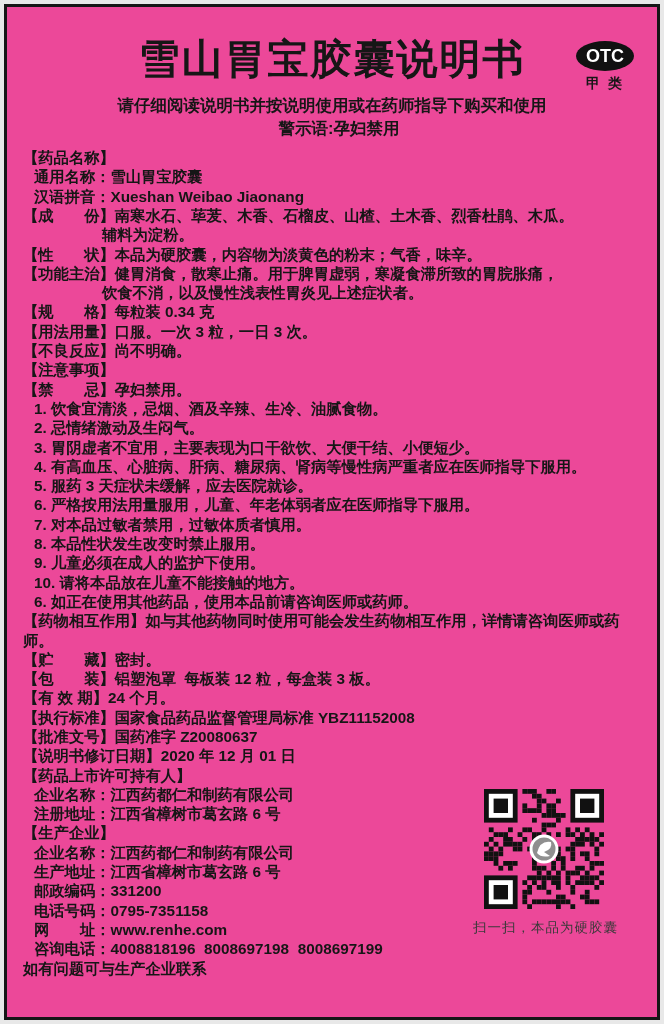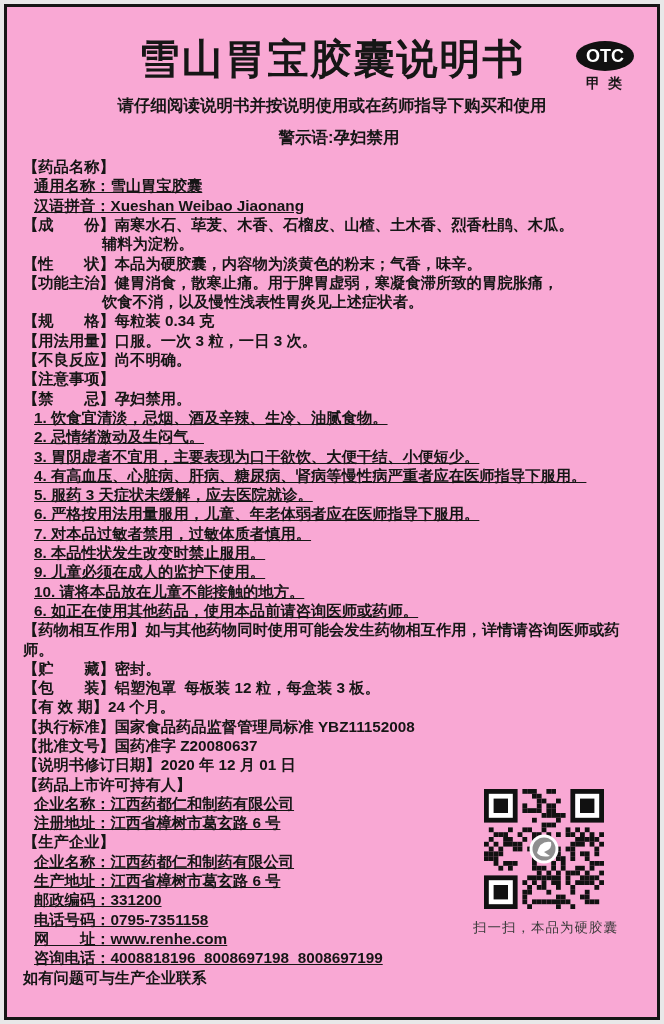--- a/index.html
+++ b/index.html
@@ -1,34 +1,34 @@
 <!DOCTYPE html>
 <html><head>
 <meta charset="utf-8">
 <style>
   html,body{margin:0;padding:0;background:#e8e8e8;}
   body{width:664px;height:1024px;}
   .sheet{
     position:relative;box-sizing:border-box;width:656px;height:1016px;margin:4px;
-    border:3px solid #161616;background:#f9a8d4;overflow:hidden;
+    border:3px solid #161616;background:#ec4899;overflow:hidden;
     font-family:"Liberation Sans","DejaVu Sans",sans-serif;font-weight:bold;color:#161616;
   }
   .header{position:relative;text-align:center;padding-top:30px;}
   .title{font-size:41px;letter-spacing:2px;line-height:1.1;}
   .otc{position:absolute;top:34px;right:18px;width:68px;text-align:center;}
   .otc-oval{
     margin:0 auto;width:58px;height:30px;background:#111;color:#fff;border-radius:50%;
     font-family:Liberation Sans, sans-serif;font-size:18px;line-height:30px;text-align:center;
   }
   .otc-class{font-size:14px;margin-top:4px;letter-spacing:2px;}
   .notice{font-size:16.5px;margin-top:13px;}
-  .warning{font-size:16.5px;margin-top:10px;padding-left:14px;}
+  .warning{font-size:16.5px;margin-top:1px;padding-left:14px;}
   .bodytext{padding:8px 10px 0 16px;}
   .line{font-size:15.3px;line-height:19.3px;white-space:pre-wrap;}
-  .ind-1{padding-left:11px;text-decoration:underline;}
+  .ind-1{padding-left:11px;}
   .ind-2{padding-left:79px;}
   .qr-block{position:absolute;left:466px;top:782px;width:168px;}
   .qr{width:122px;height:120px;display:block;margin-left:10px;}
   .qr-caption{font-size:13.5px;font-weight:normal;color:#3a3a3a;margin-top:10px;letter-spacing:1px;white-space:nowrap;}
 </style>
 </head>
 <body>
 
 <div class="sheet">
   <div class="header">

